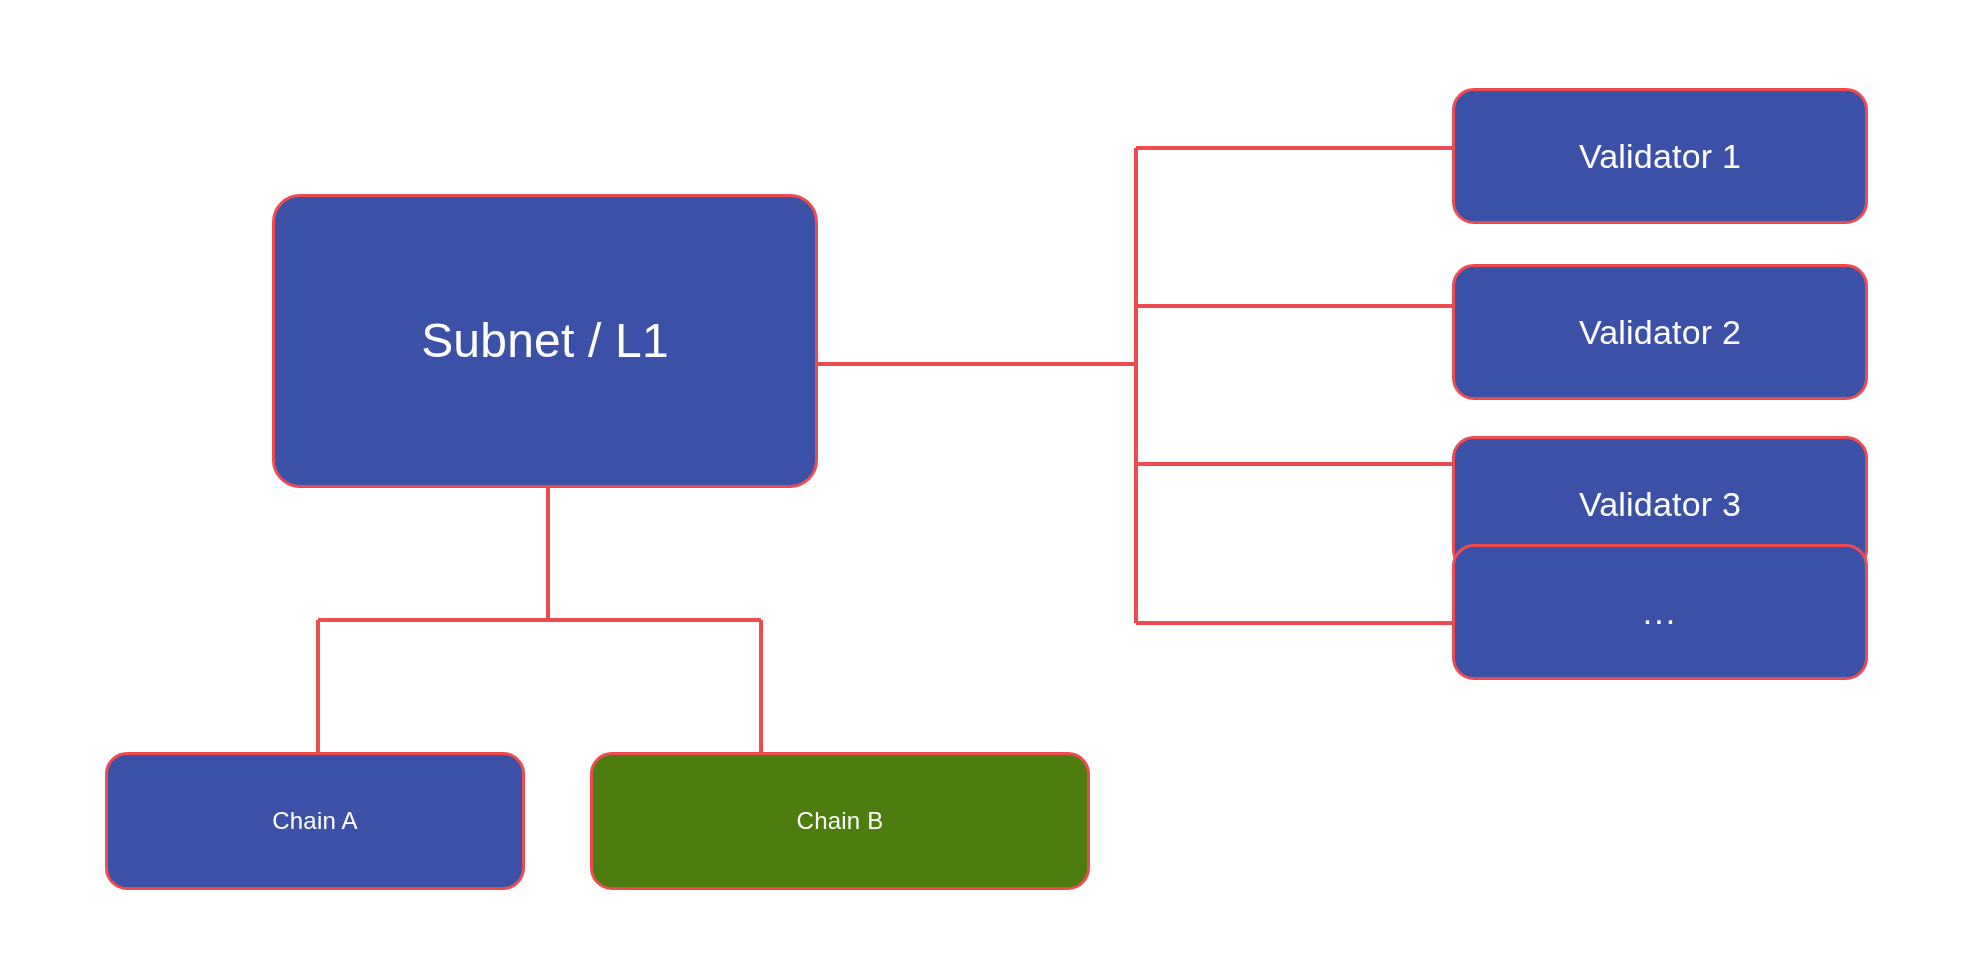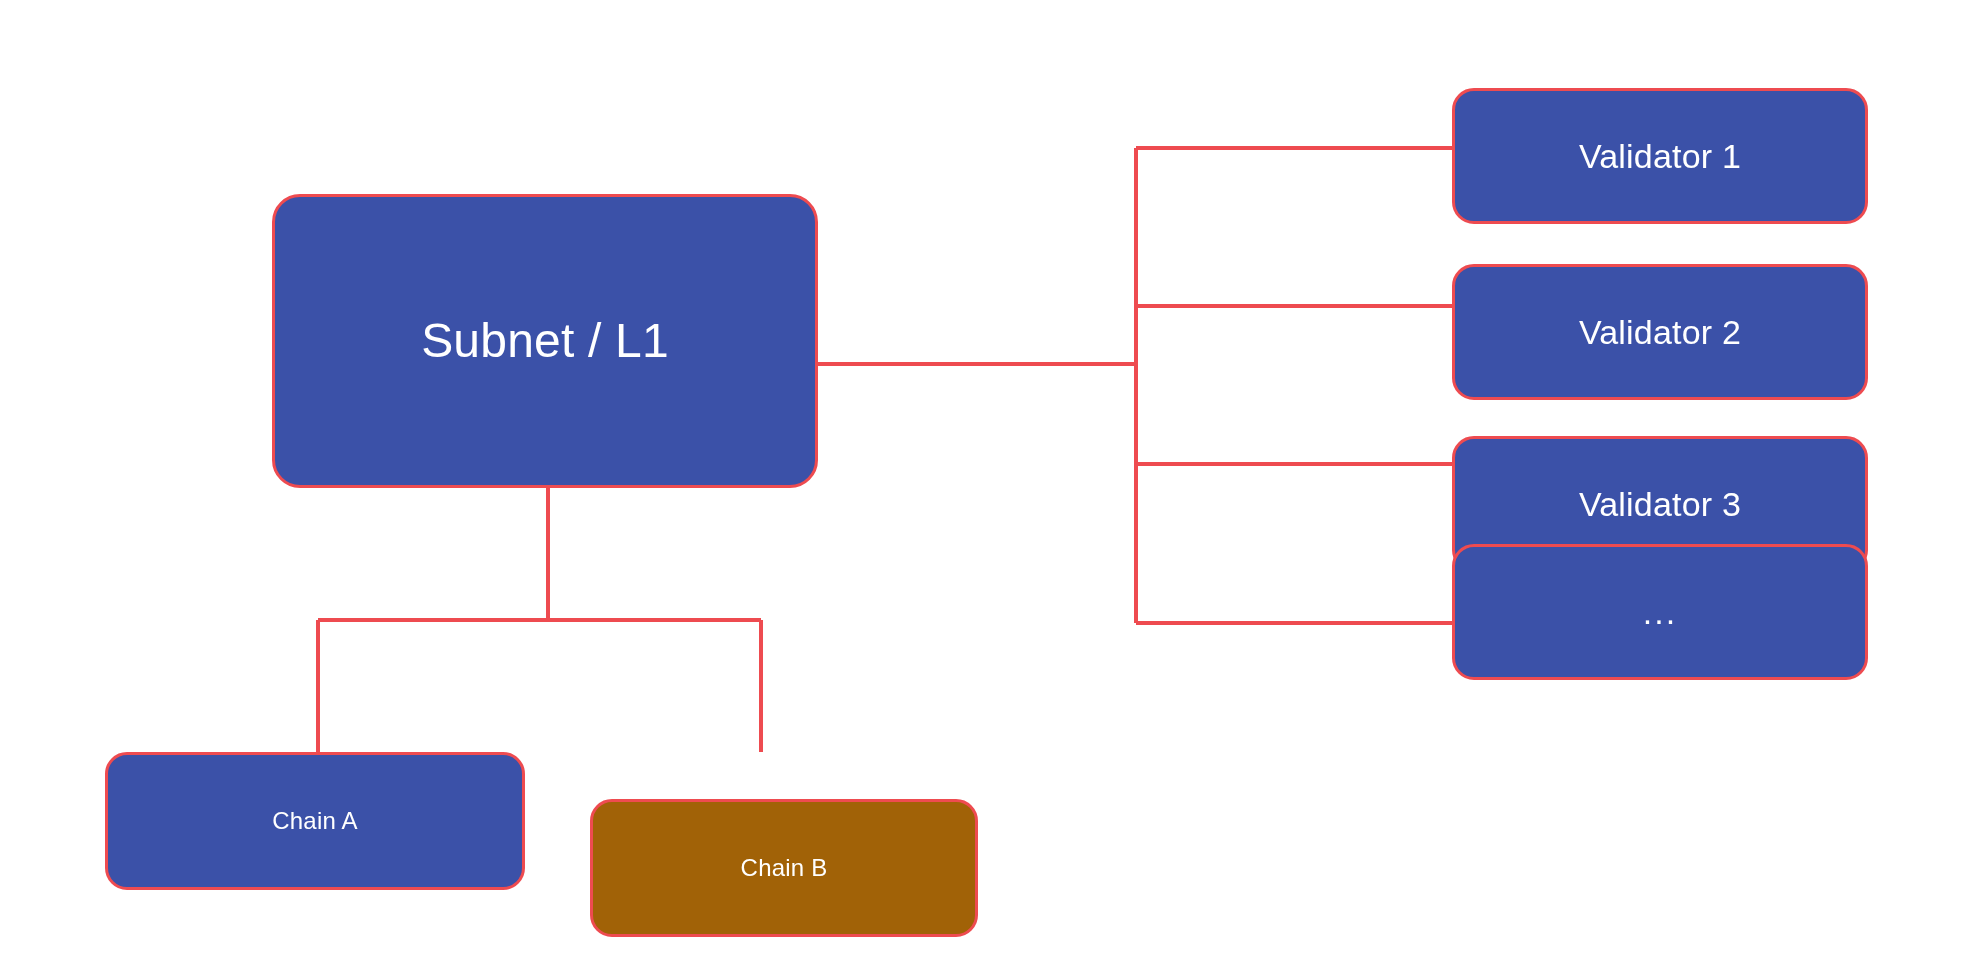--- a/index.html
+++ b/index.html
@@ -92,21 +92,21 @@
   </svg>
 
   <div class="node-box node-root" style="left: 272px; top: 194px; width: 546px; height: 294px; background: rgb(59, 81, 168); border-color: rgb(238, 75, 80); color: rgb(255, 255, 255);">
     <span class="node-label">Subnet / L1</span>
   </div>
 
   <div class="node-box node-leaf" style="left: 105px; top: 752px; width: 420px; height: 138px; background: rgb(59, 81, 168); border-color: rgb(238, 75, 80); color: rgb(255, 255, 255);">
     <span class="node-label">Chain A</span>
   </div>
 
-  <div class="node-box node-leaf" style="left: 590px; top: 752px; width: 388px; height: 138px; background: #a16207; border-color: rgb(238, 75, 80); color: rgb(255, 255, 255); margin-top: 47px;">
+  <div class="node-box node-leaf" style="left: 590px; top: 752px; width: 500px; height: 138px; background: #4d7c0f; border-color: rgb(238, 75, 80); color: rgb(255, 255, 255);">
     <span class="node-label">Chain B</span>
   </div>
 
   <div class="node-box node-validator" style="left: 1452px; top: 88px; width: 416px; height: 136px; background: rgb(59, 81, 168); border-color: rgb(238, 75, 80); color: rgb(255, 255, 255);">
     <span class="node-label">Validator 1</span>
   </div>
 
   <div class="node-box node-validator" style="left: 1452px; top: 264px; width: 416px; height: 136px; background: rgb(59, 81, 168); border-color: rgb(238, 75, 80); color: rgb(255, 255, 255);">
     <span class="node-label">Validator 2</span>
   </div>

